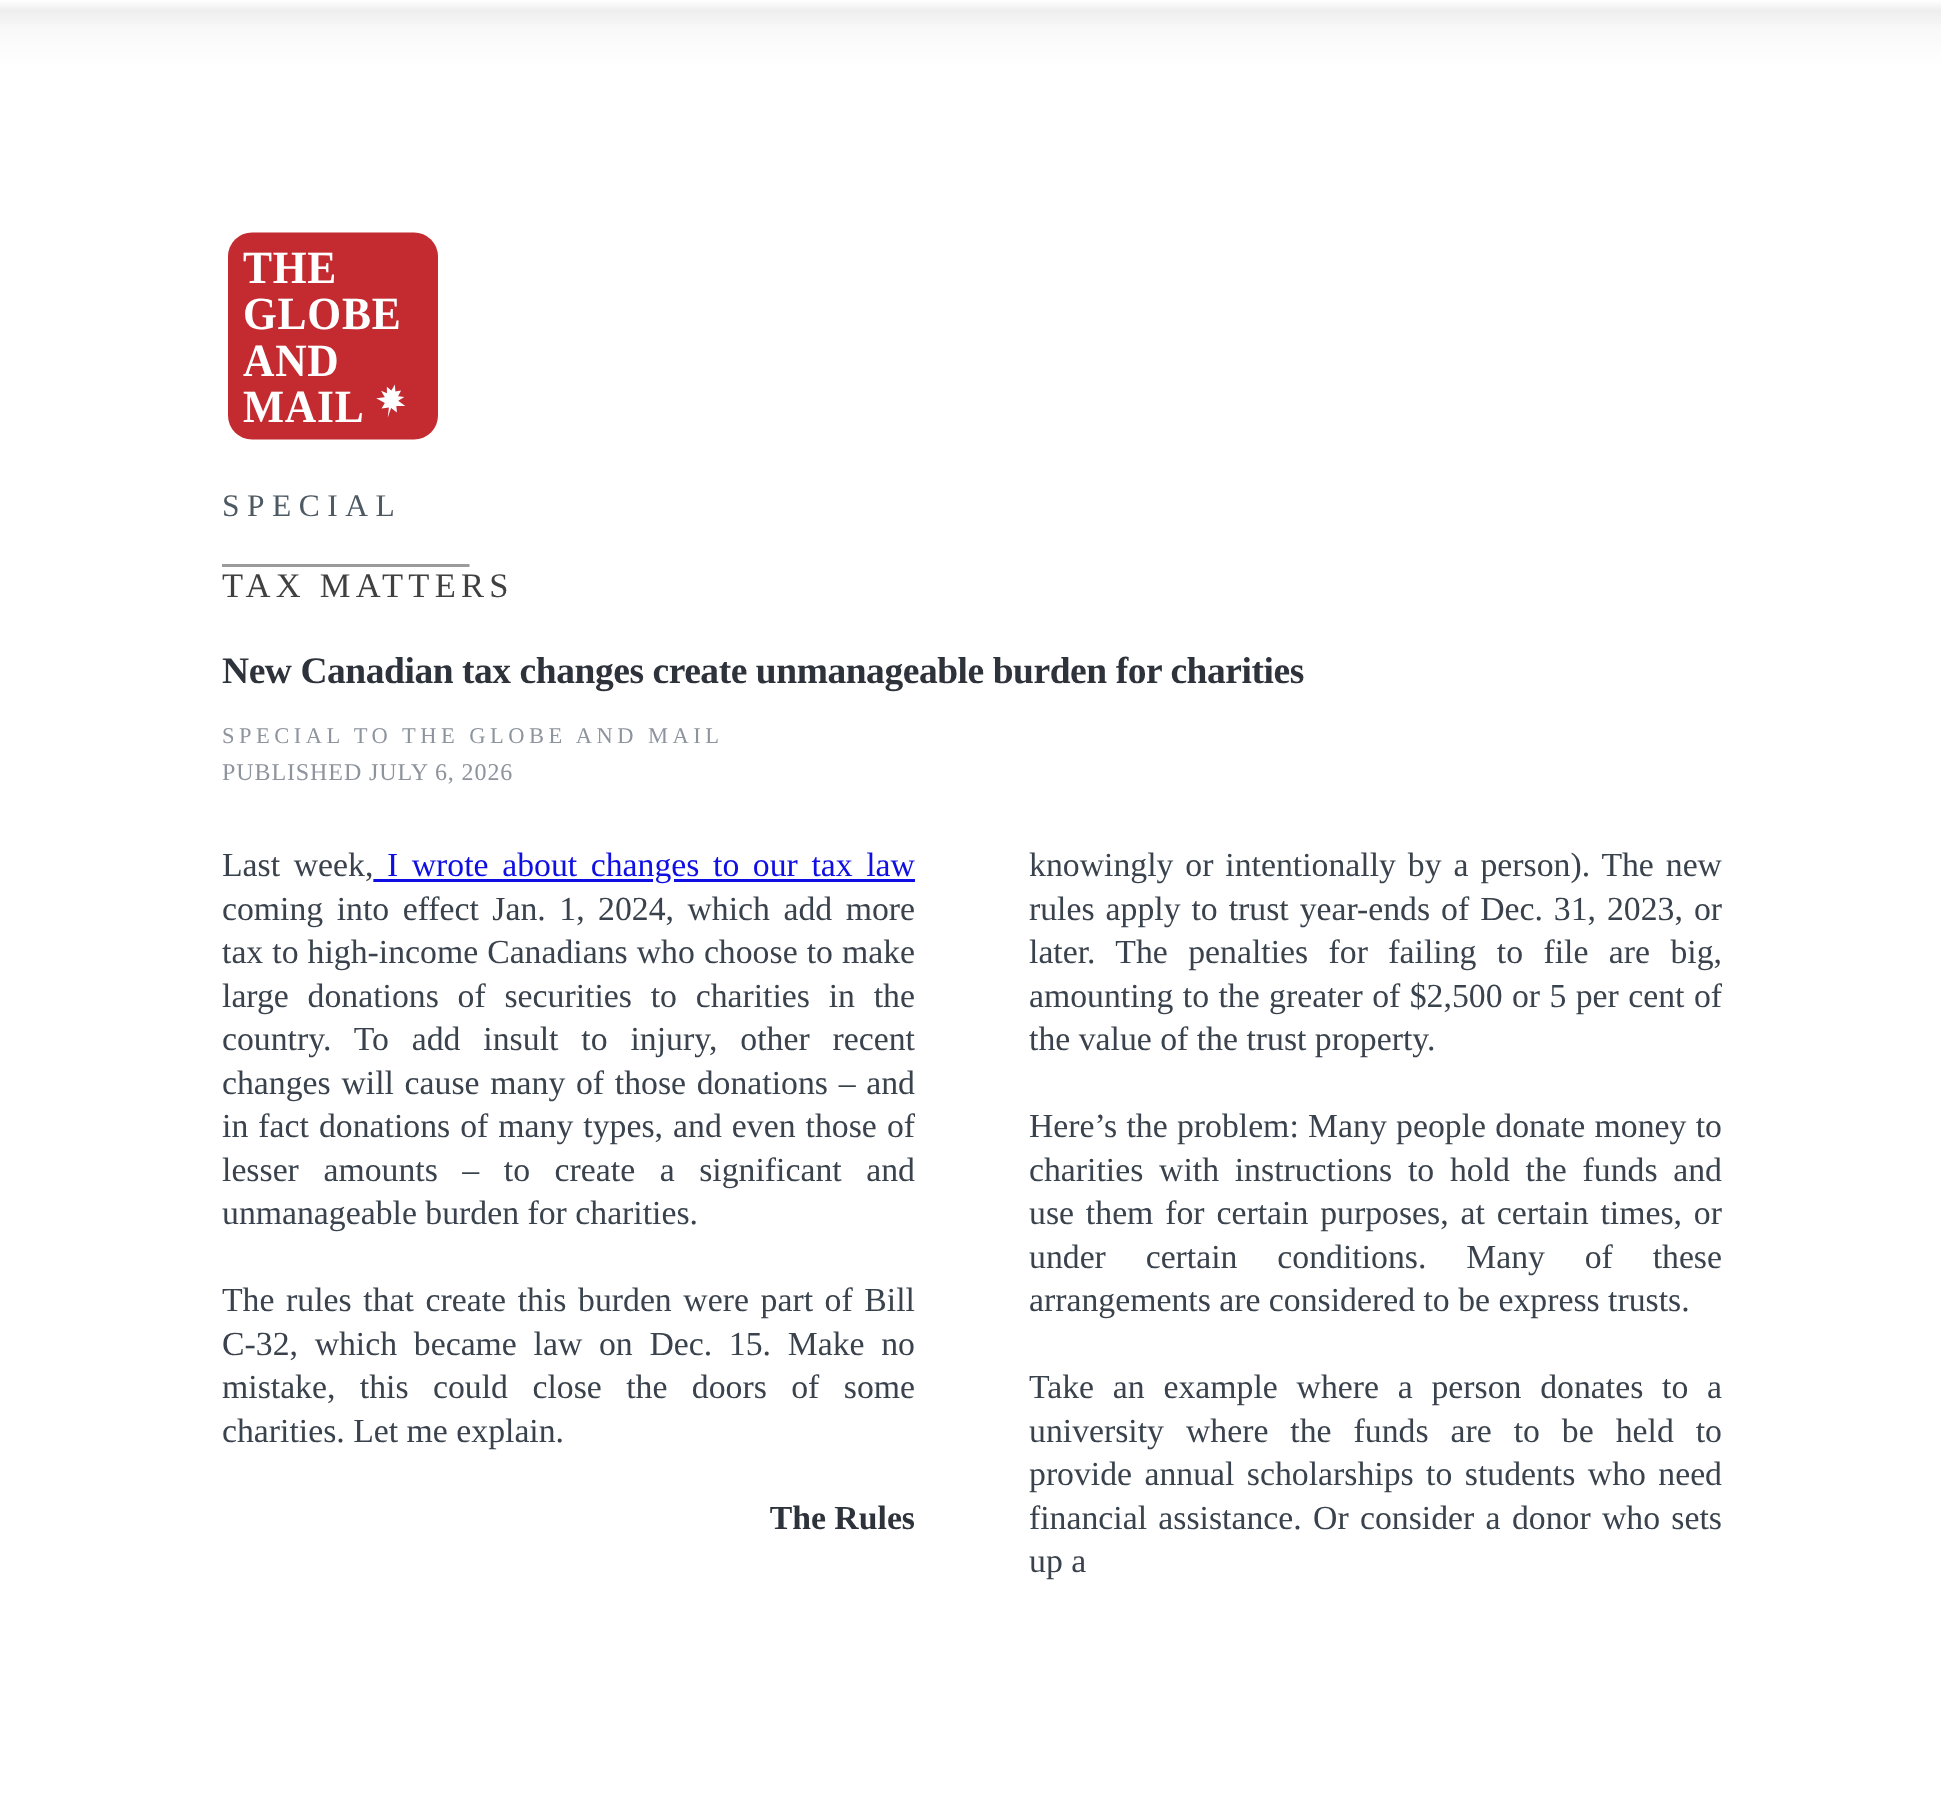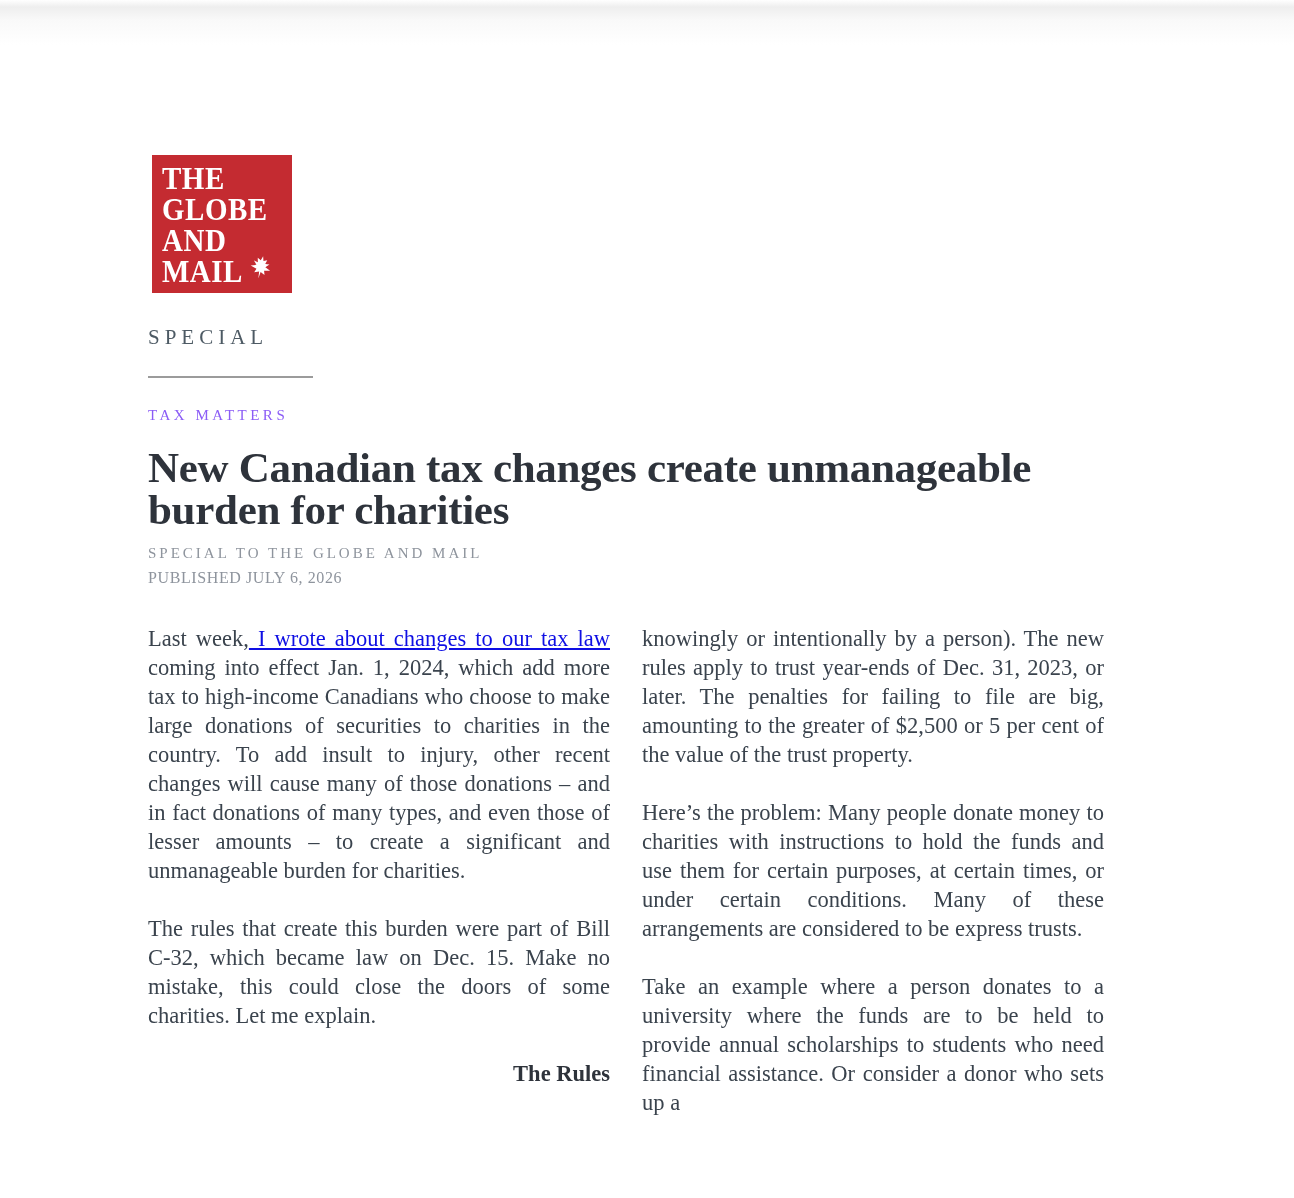--- a/index.html
+++ b/index.html
@@ -28,20 +28,21 @@
   .logo {
     margin-left: 4px;
     width: 140px;
     height: 138px;
     background: #c42b31;
     box-sizing: border-box;
     padding: 9px 24px 8px 10px;
     display: flex;
     flex-direction: column;
     justify-content: space-between;
+    border-radius: 16px;
   }
   .logo-line {
     color: #ffffff;
     font-weight: 700;
     font-size: 29px;
     line-height: 28px;
     letter-spacing: 0.5px;
     transform: scaleY(1.06);
     transform-origin: left top;
     white-space: nowrap;
@@ -54,30 +55,29 @@
     letter-spacing: 5px;
     color: #4d5a64;
   }
   .rule {
     margin: 26px 0 0 0;
     width: 165px;
     border: none;
     border-top: 2px solid #9b9b9b;
   }
   .section {
-    margin-top: 29px;
-    font-size: 15px;
+    font-size: 23px;
     letter-spacing: 3.5px;
-    color: #8b5cf6;
+    color: #404040;
   }
   
   .headline {
     margin: 23px 0 0 0;
     max-width: 1000px;
-    font-size: 43px;
+    font-size: 25px;
     line-height: 42px;
     font-weight: 700;
     letter-spacing: -0.3px;
     color: #2e333b;
   }
   .byline {
     margin-top: 14px;
     font-size: 15px;
     letter-spacing: 3px;
     color: #8e949d;
@@ -85,21 +85,21 @@
   .published {
     margin-top: 7px;
     font-size: 16px;
     letter-spacing: 0.6px;
     color: #8e949d;
   }
   
   .columns {
     margin-top: 37px;
     display: flex;
-    gap: 32px;
+    gap: 76px;
   }
   .col {
     width: 462px;
     font-size: 22.5px;
     line-height: 29px;
     color: #3a434d;
     text-align: justify;
   }
   .col p { margin: 0 0 29px 0; }
   .col h2 {

